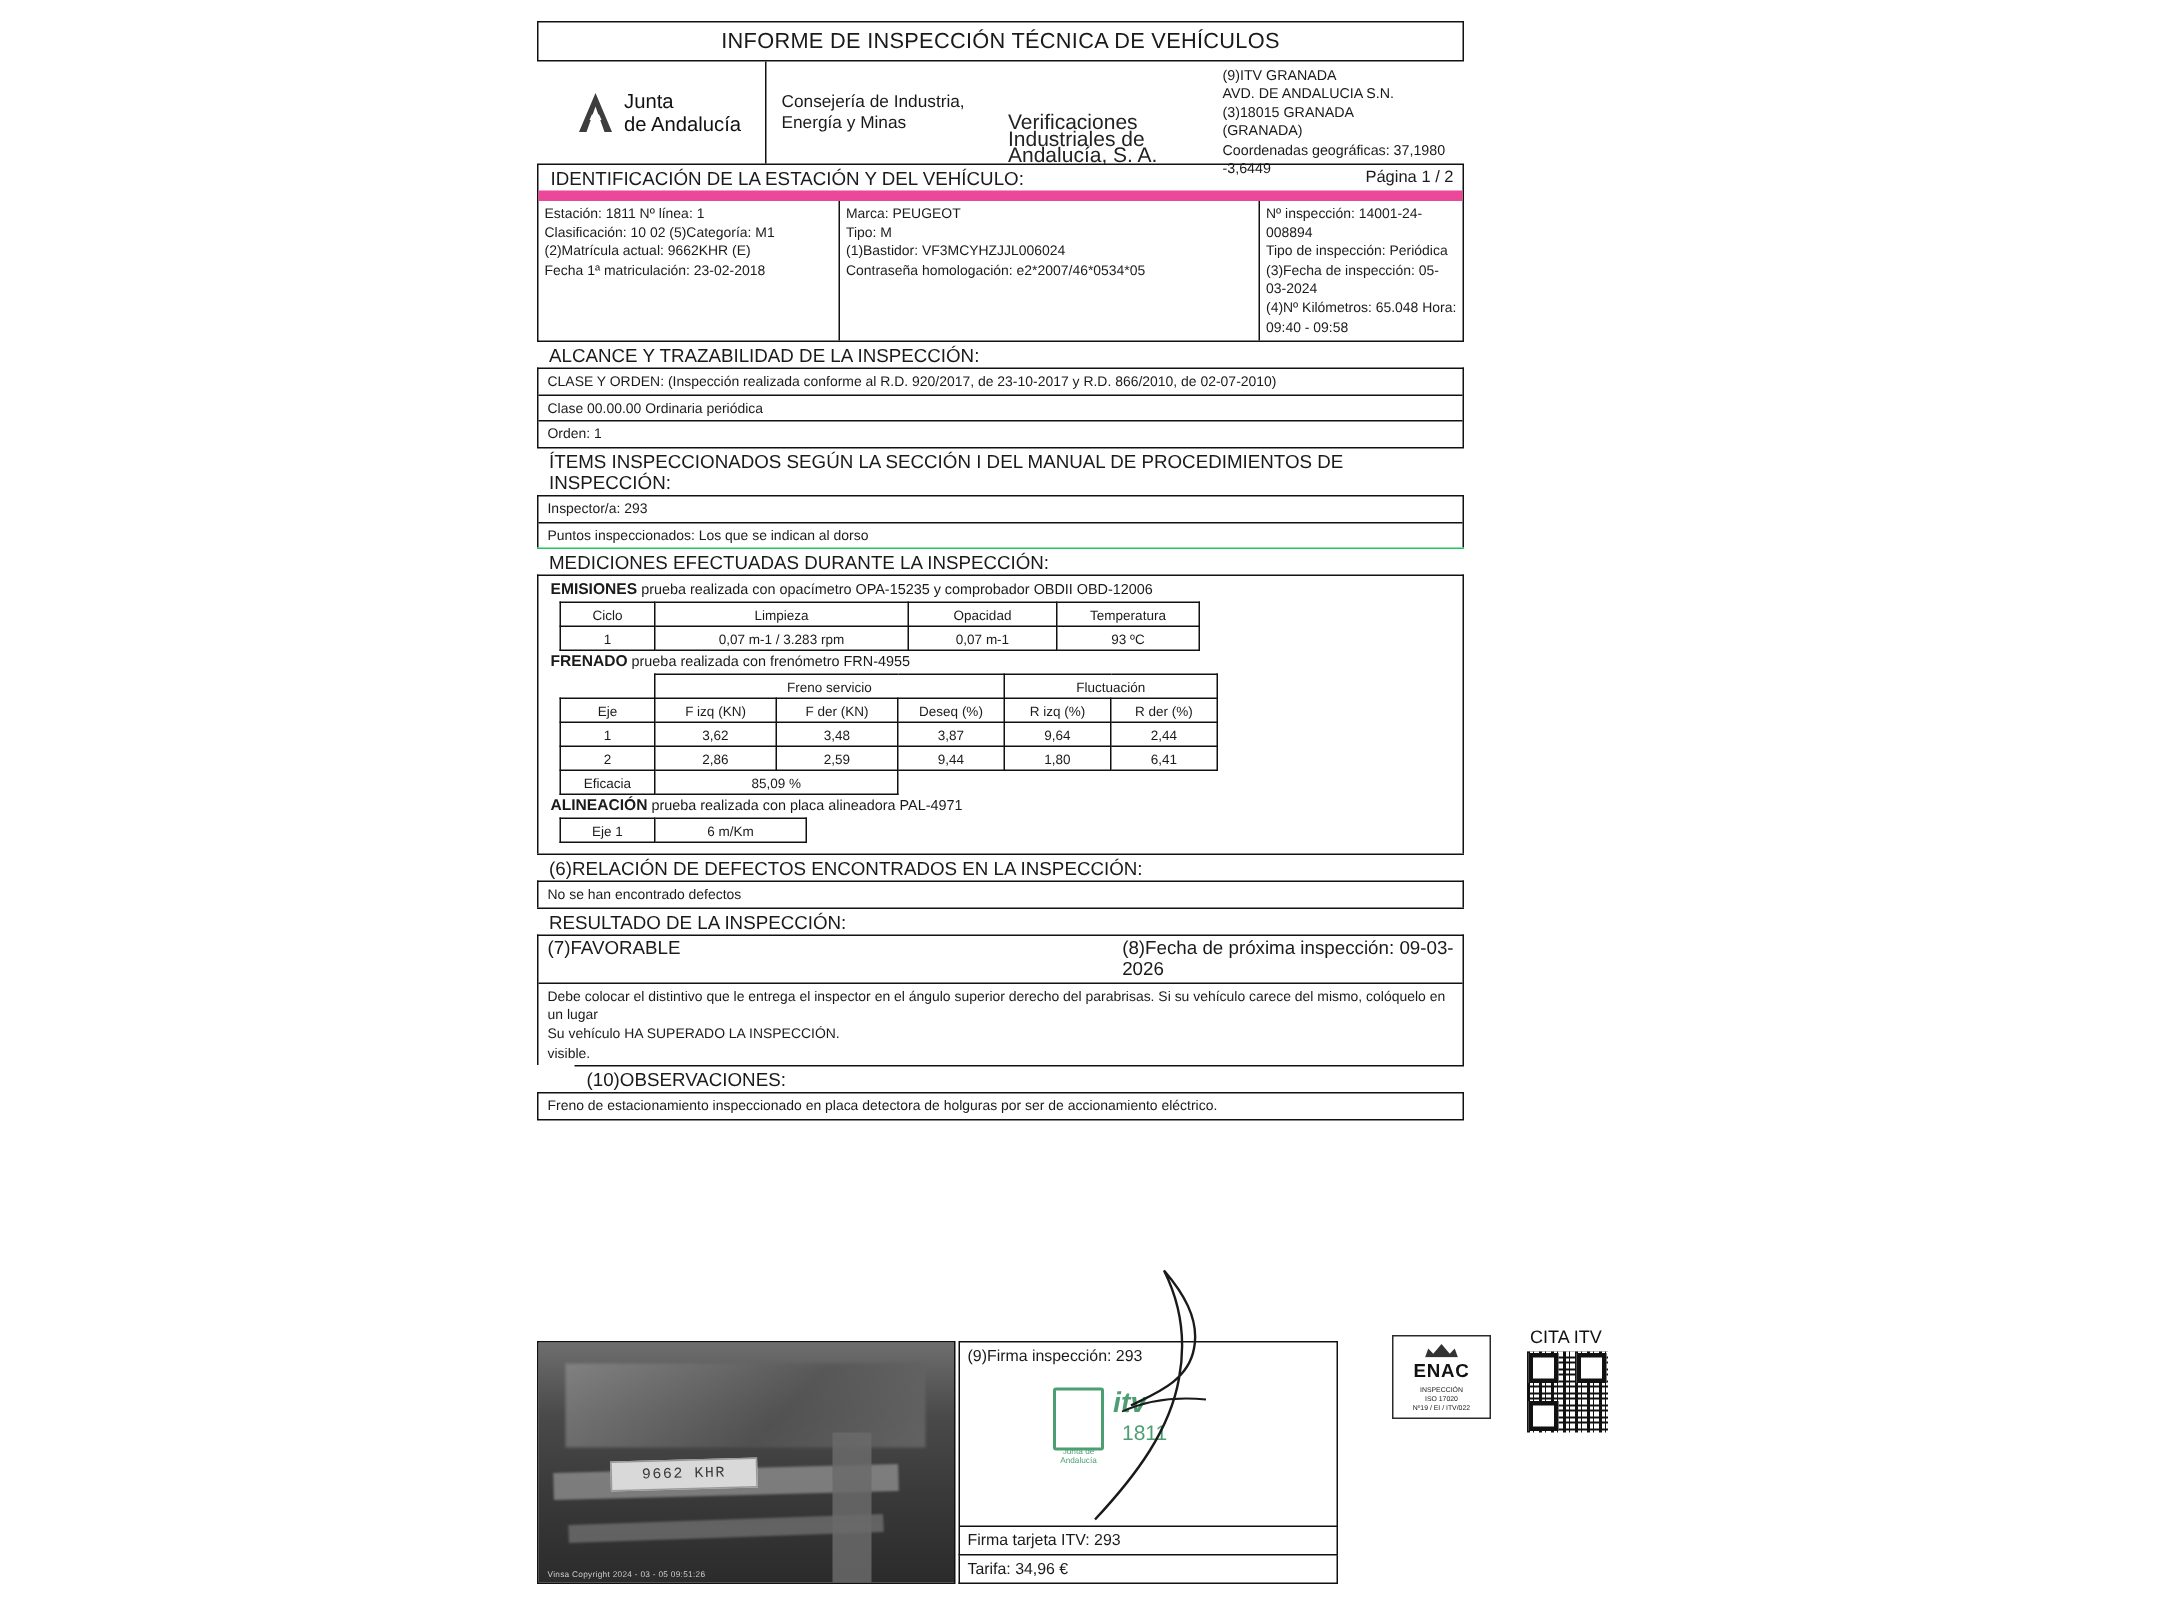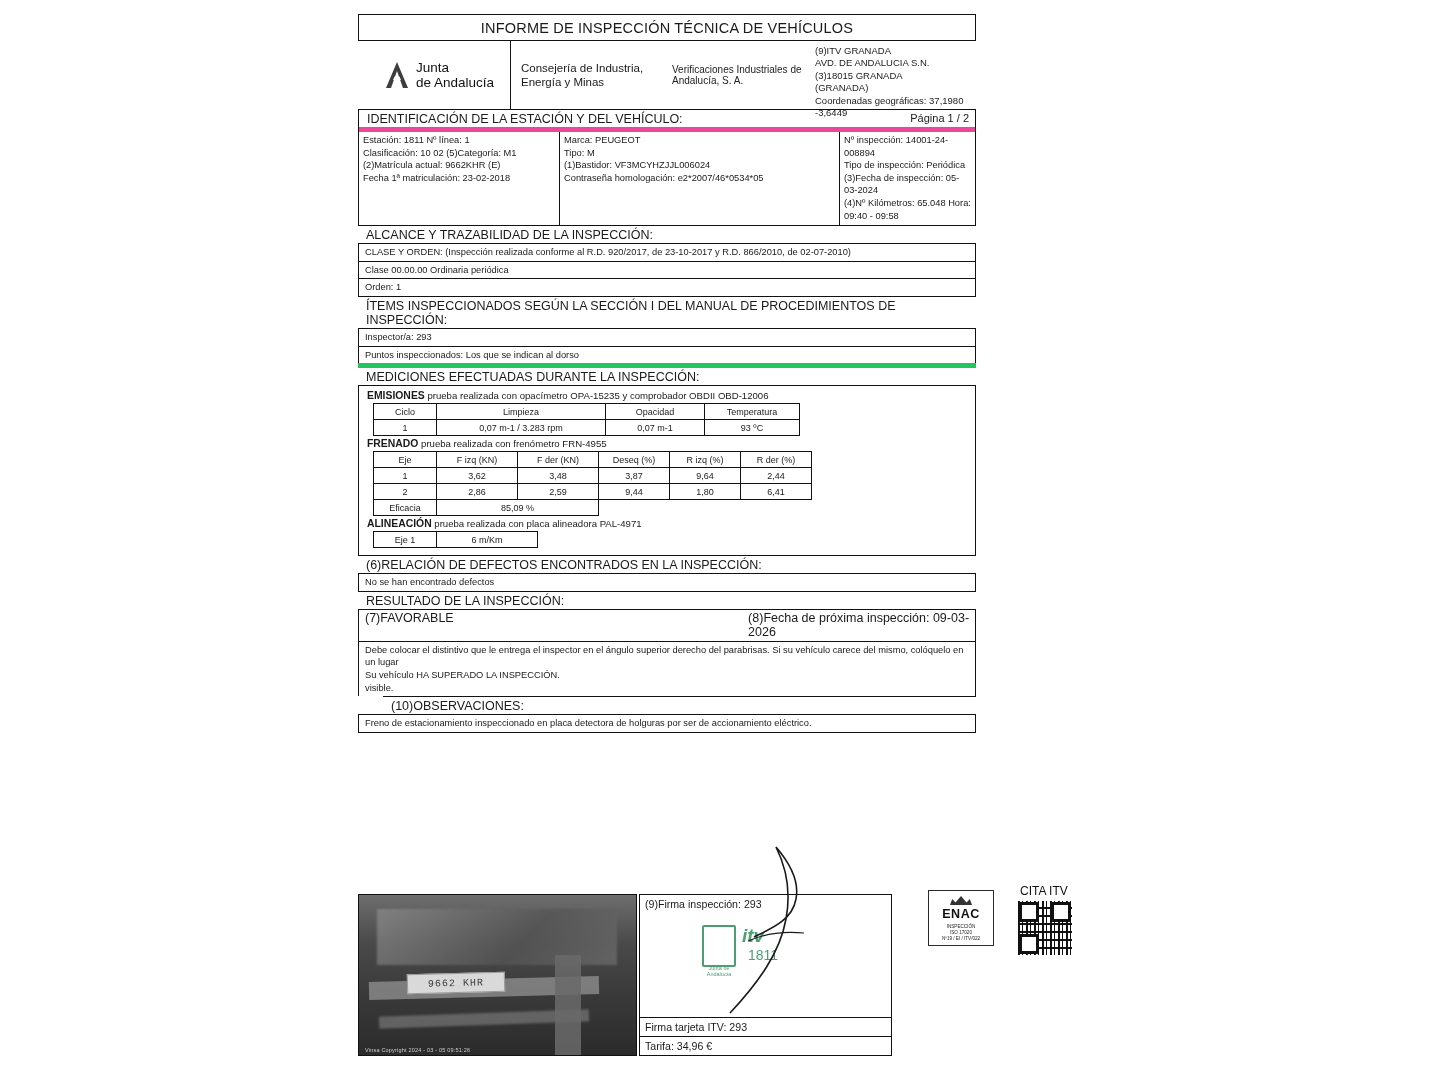--- a/index.html
+++ b/index.html
@@ -69,24 +69,24 @@
     display: flex;
     align-items: center;
     padding-left: 10px;
     box-sizing: border-box;
     font-size: 11.5px;
     line-height: 14px;
   }
   .hdr-verif {
     width: 145px;
     display: flex;
-    align-items: center;
+    align-items: flex-end;
     padding-left: 10px;
     box-sizing: border-box;
-    font-size: 10px;
+    font-size: 14px;
     line-height: 11px;
     color: #222;
   }
   .hdr-addr {
     flex: 1;
     padding: 4px 0 0 8px;
     box-sizing: border-box;
     font-size: 9.5px;
     line-height: 12.4px;
   }
@@ -96,21 +96,21 @@
     position: relative;
   }
   .section-label .pageno {
     position: absolute;
     right: 6px;
     top: 2px;
     font-size: 11px;
   }
   .row-cols {
     display: flex;
-    border-top: 5px solid #ec4899;
+    border-top: 7px solid #ec4899;
   }
   .col {
     padding: 2px 4px 3px 4px;
     box-sizing: border-box;
     font-size: 9.3px;
     line-height: 12.6px;
   }
   .col + .col { border-left: 1px solid #111; }
   .c1 { width: 200px; }
   .c2 { width: 280px; }
@@ -398,21 +398,21 @@
 
     <div>
       <div class="sub-title" style="border-top:1px solid #111;">ÍTEMS INSPECCIONADOS SEGÚN LA SECCIÓN I DEL MANUAL DE PROCEDIMIENTOS DE INSPECCIÓN:</div>
       <div class="bx" style="border-bottom:none;">
         <div class="block noborder-top">Inspector/a: 293</div>
         <div class="block">Puntos inspeccionados: Los que se indican al dorso</div>
       </div>
     </div>
 
     <div>
-      <div class="sub-title" style="border-top:5px solid #22c55e;">MEDICIONES EFECTUADAS DURANTE LA INSPECCIÓN:</div>
+      <div class="sub-title" style="border-top:1px solid #22c55e;">MEDICIONES EFECTUADAS DURANTE LA INSPECCIÓN:</div>
 
       <div class="bx meas" style="border-bottom:none;">
 
         <div class="meas-h">
           <b>EMISIONES</b>
           <span>prueba realizada con opacímetro OPA-15235 y comprobador OBDII OBD-12006</span>
         </div>
         <table class="t">
           <tbody>
               <tr>
@@ -429,20 +429,25 @@
           </tr>
         </tbody>
           </table>
 
         <div class="meas-h">
           <b>FRENADO</b>
           <span>prueba realizada con frenómetro FRN-4955</span>
         </div>
         <table class="t">
           <tbody>
+              <tr>
+            <td class="noline" style="width:54px"></td>
+            <td colspan="3">Freno servicio</td>
+            <td colspan="2">Fluctuación</td>
+          </tr>
           <tr>
             <th style="width:54px">Eje</th>
             <th style="width:72px">F izq (KN)</th>
             <th style="width:72px">F der (KN)</th>
             <th style="width:62px">Deseq (%)</th>
             <th style="width:62px">R izq (%)</th>
             <th style="width:62px">R der (%)</th>
           </tr>
           <tr>
             <td>1</td>

